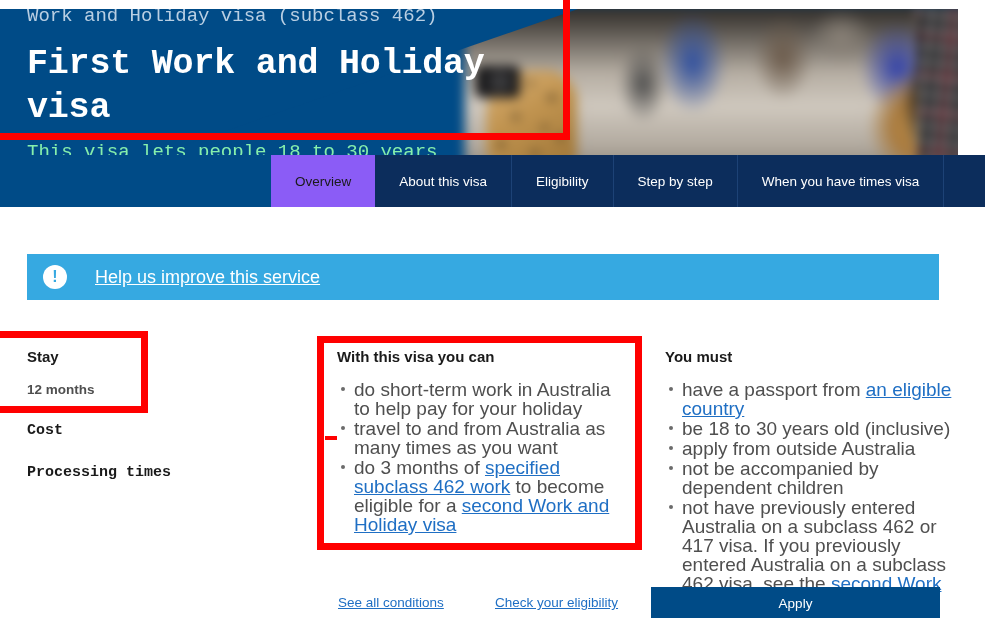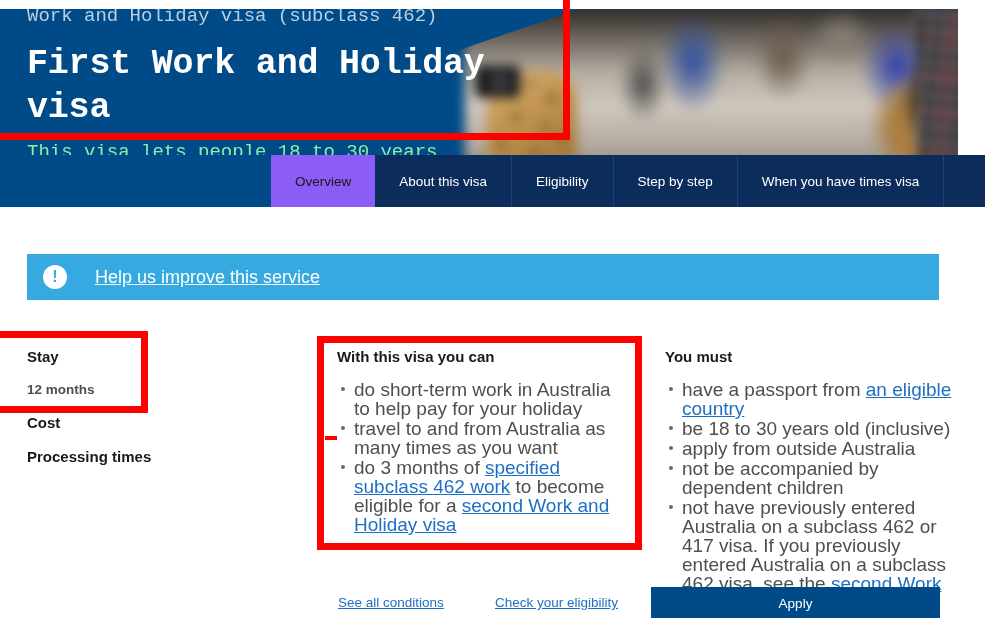--- a/index.html
+++ b/index.html
@@ -212,21 +212,21 @@
   .col-mid   { left: 337px; width: 290px; }
   .col-right { left: 665px; width: 300px; }
 
   .col h3 {
     font-size: 15px;
     font-weight: bold;
     color: #1a1a1a;
     line-height: 20px;
     margin-bottom: 13px;
   }
-  .col h3.spaced { margin-top: 14px; }
+  .col h3.spaced { margin-top: 22px; font-family: Liberation Mono, monospace; }
 
   .val {
     font-size: 13.5px;
     color: #4f4f4f;
     line-height: 19px;
     font-weight: bold;
   }
 
   ul.bullets {
     list-style: none;

